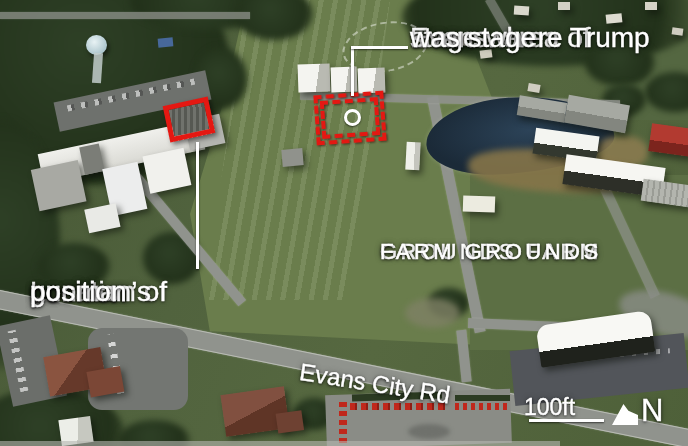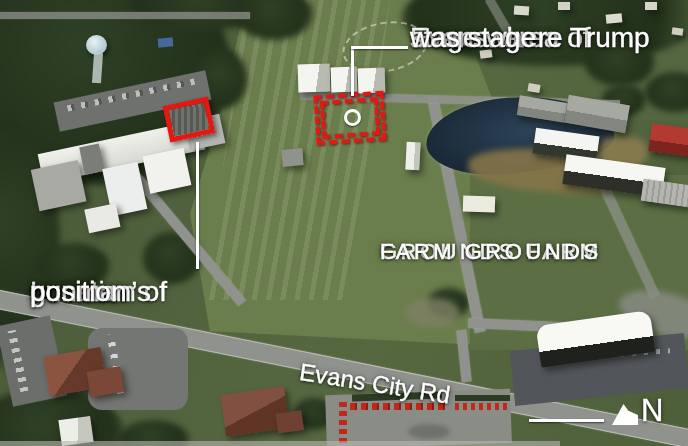--- a/index.html
+++ b/index.html
@@ -149,18 +149,19 @@
     <span>position</span>
   </div>
 
   <div class="lbl" style="left:380px;top:238px;width:245px;text-align:center;font-size:22px;line-height:28px;letter-spacing:3.5px;-webkit-text-stroke:.6px #fff;z-index:30;">
     <span>GROUNDS FARM</span>
     <span>FARM GROUNDS</span>
   </div>
 
   <div class="lbl" style="left:302px;top:358px;font-size:24px;transform:rotate(9deg);transform-origin:left top;z-index:30;">Evans City Rd</div>
 
+  <div class="lbl" style="left:524px;top:394px;font-size:23px;z-index:30;">100ft</div>
   <div class="wht" style="left:529px;top:419px;width:75px;height:3px;z-index:30;"></div>
 
   <div style="left:612px;top:404px;width:26px;height:21px;background:#fff;clip-path:polygon(44% 0,63% 32%,100% 52%,100% 100%,0 100%);filter:drop-shadow(0 1px 2px rgba(0,0,0,.6));z-index:30;"></div>
   <div class="lbl" style="left:641px;top:393px;font-size:31px;z-index:30;">N</div>
 
 </div>
 
 </body></html>

